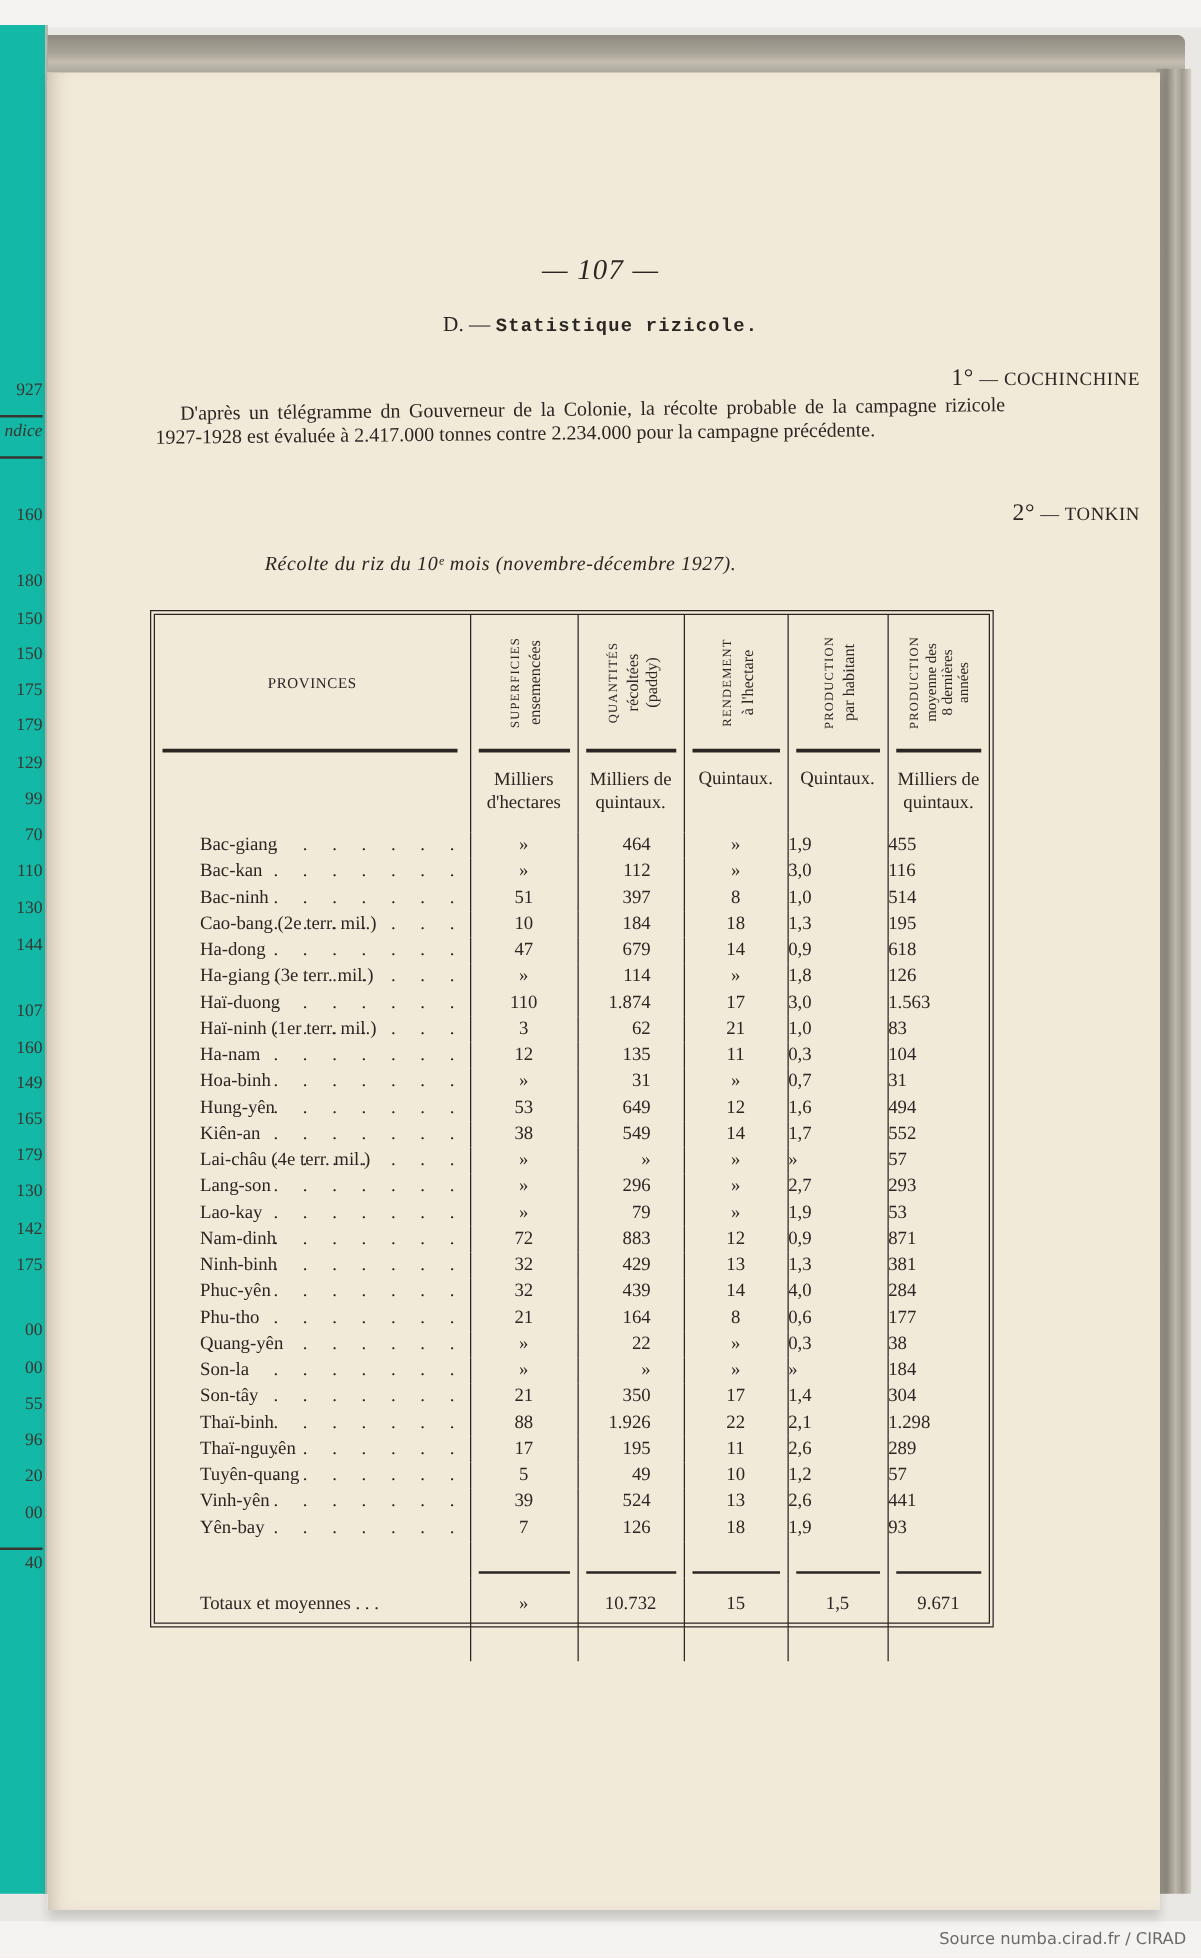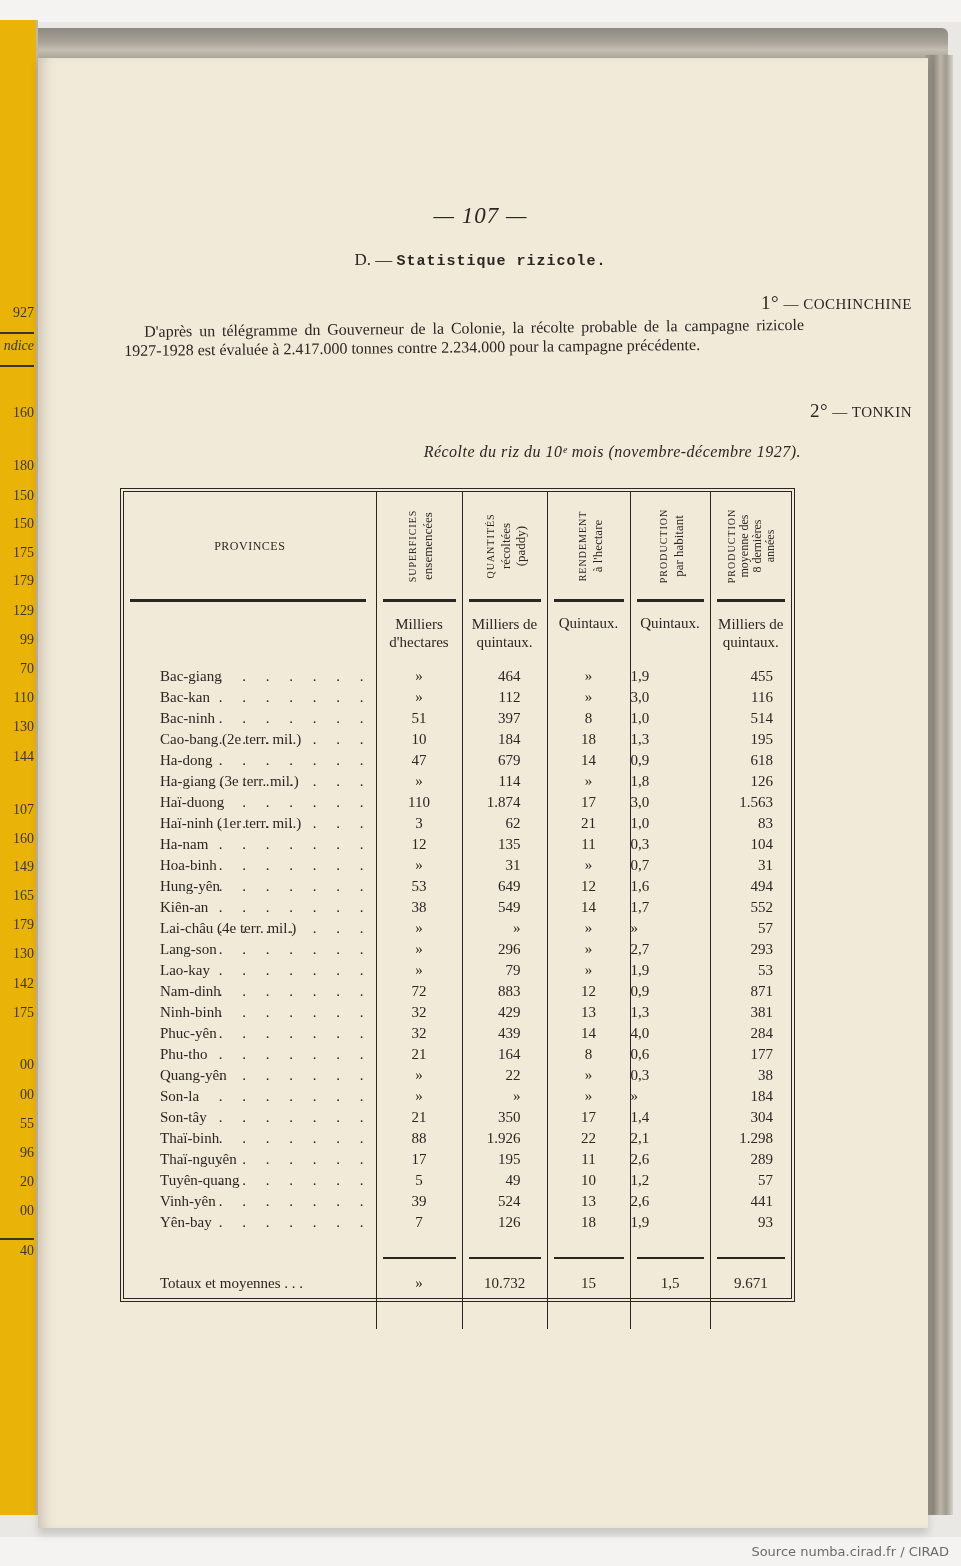--- a/index.html
+++ b/index.html
@@ -18,21 +18,21 @@
     position:absolute; left:30px; top:28px; width:918px; height:36px;
     background:linear-gradient(#8f8a80,#a8a397 40%,#c4beb1 60%,#9c978c);
     border-radius:6px 6px 0 0;
   }
   .right-edge {
     position:absolute; left:925px; top:55px; width:28px; height:1460px;
     background:linear-gradient(90deg,#a29d92,#8c877d 30%,#bdb7aa 55%,#9f9a8f 75%,#d6d2c8);
   }
   .left-page-strip {
     position:absolute; left:0; top:20px; width:36px; height:1495px;
-    background:#eab308;
+    background:#14b8a6;
     border-right:2px solid #bdb8ad;
   }
   .page {
     position:absolute; left:38px; top:58px; width:890px; height:1470px;
     background:#f2ead9;
     box-shadow: inset 12px 0 14px -8px rgba(120,110,90,.35), 0 6px 8px rgba(0,0,0,.15);
   }
   
   .frag { position:absolute; left:0; top:0; width:36px; font-size:14px; color:#3a3530; text-align:right; }
   .frag div { position:absolute; right:2px; white-space:nowrap; }
@@ -49,21 +49,21 @@
   .sub-heading {
     position:absolute; left:0; width:912px; text-align:right; font-size:15px; letter-spacing:.5px;
   }
   .sub-heading .num { font-size:19px; }
   .paragraph {
     position:absolute; left:124px; width:680px; top:322px; font-size:16px; line-height:19px;
     text-align:justify; transform:rotate(-0.6deg); transform-origin:left top;
   }
   .paragraph .indent { display:inline-block; width:20px; }
   .caption {
-    position:absolute; left:0; width:801px; top:443px; text-align:right; font-style:italic; font-size:16px; letter-spacing:.5px;
+    position:absolute; left:0; width:801px; top:443px; text-align:center; font-style:italic; font-size:16px; letter-spacing:.5px;
   }
 
   
   .table-frame {
     position:absolute; left:120px; top:488px; width:675px; height:814px;
     border:3px double #2a2622; border-width:4px;
     border-style:double;
     box-sizing:border-box;
   }
   table.data {
@@ -87,21 +87,21 @@
   th.head.prov .rule { left:6px; right:10px; }
   .units td { height:52px; vertical-align:middle; text-align:center; font-size:15px; line-height:18px; border-left:1.5px solid #2a2622; padding-top:6px; }
   .units td.prov { border-left:none; }
   tr.row td { height:21px; font-size:15px; border-left:1.5px solid #2a2622; }
   tr.row td.prov { border-left:none; padding-left:36px; white-space:nowrap; position:relative; }
   tr.row td.prov .dots { position:absolute; right:4px; letter-spacing:8px; }
   td.num { text-align:right; padding-right:26px !important; }
   td.c1 { text-align:center; }
   td.c3 { text-align:center; }
   td.c4 { text-align:left; }
-  td.c5 { text-align:right; padding-right:18px !important; }
+  td.c5 { padding-right:18px !important; }
   tr.spacer td { height:30px; border-left:1.5px solid #2a2622; }
   tr.spacer td.prov { border-left:none; }
   tr.total td { height:40px; border-left:1.5px solid #2a2622; vertical-align:middle; text-align:center; position:relative; }
   tr.total td.prov { border-left:none; text-align:left; padding-left:36px; }
   tr.total td .trule { position:absolute; left:6px; right:6px; top:-6px; border-top:2px solid #2a2622; }
   tr.end td { height:26px; border-left:1.5px solid #2a2622; }
   tr.end td.prov { border-left:none; }
 
   .source {
     position:absolute; right:12px; top:1544px; font-family:"DejaVu Sans", sans-serif; font-size:13px; color:#6b6b6b;

